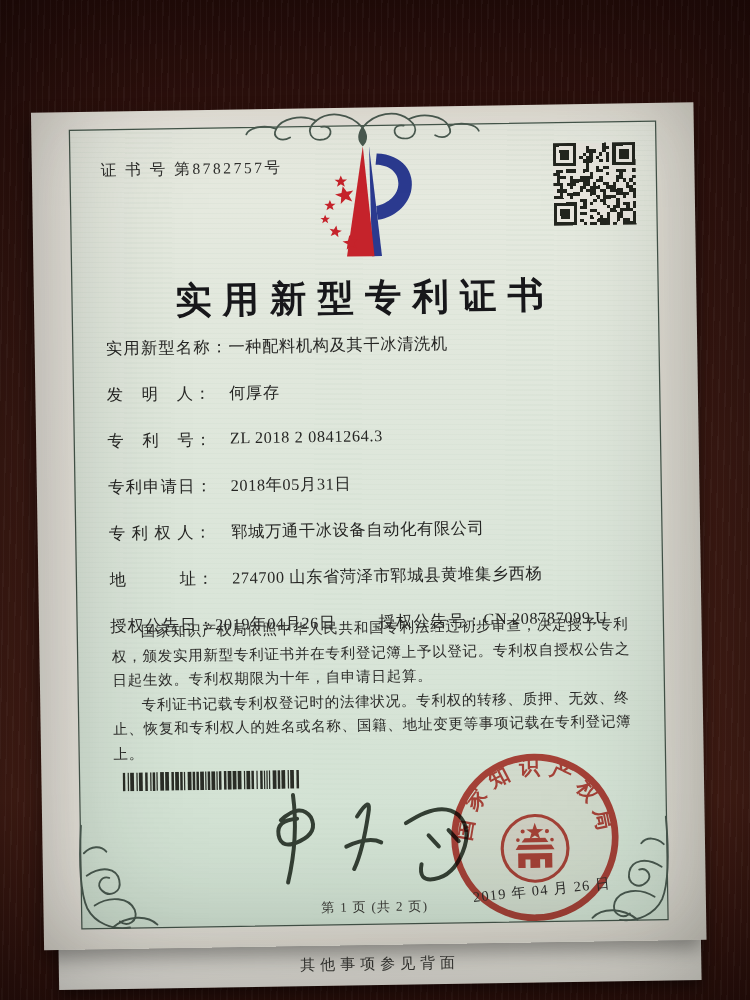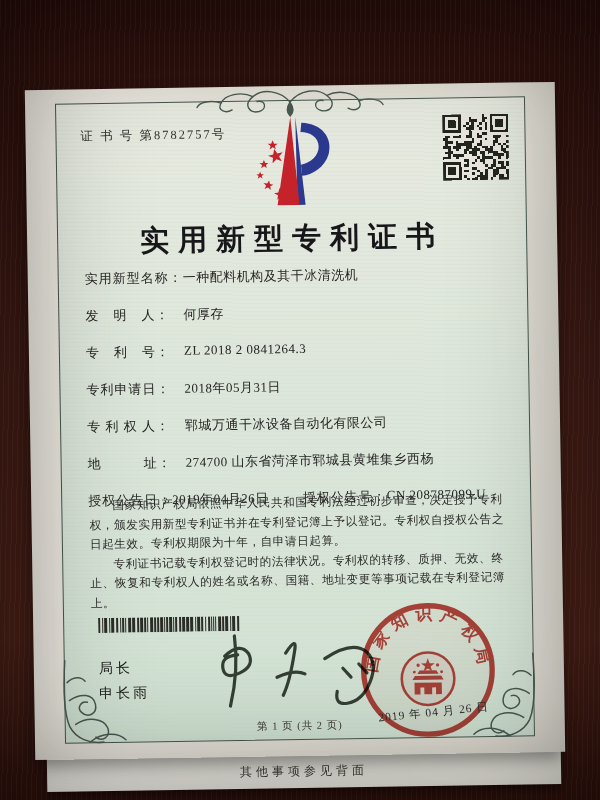--- a/index.html
+++ b/index.html
@@ -413,24 +413,20 @@
             <rect x="117" y="0" width="1" height="15"></rect>
             <rect x="120" y="0" width="3" height="15"></rect>
             <rect x="124" y="0" width="2" height="15"></rect>
             <rect x="127" y="0" width="3" height="15"></rect>
             <rect x="132" y="0" width="1" height="15"></rect>
             <rect x="134" y="0" width="3" height="15"></rect>
             <rect x="139" y="0" width="2" height="15"></rect>
           </g>
       </svg>
 
-      <div class="officer">
-        <div>局长</div>
-        <div>申长雨</div>
-      </div>
 
       <svg class="signature" viewBox="0 0 210 96" fill="none" stroke="#343f34" stroke-width="3.2" stroke-linecap="round" stroke-linejoin="round">
         <path d="M34,30 q16,-14 24,-2 q6,12 -9,19 q-15,7 -17,-5 q-2,-12 15,-13"></path>
         <path d="M44,10 q4,34 -5,70"></path>
         <path d="M95,28 q12,-18 9,-2 q-5,30 -12,44"></path>
         <path d="M86,52 q18,-8 28,-3"></path>
         <path d="M134,34 q28,-18 42,-6 q11,11 3,30 q-8,19 -23,21 q-13,2 -10,-12"></path>
         <path d="M152,44 l8,9"></path>
         <path d="M168,40 l8,9"></path>
       </svg>

